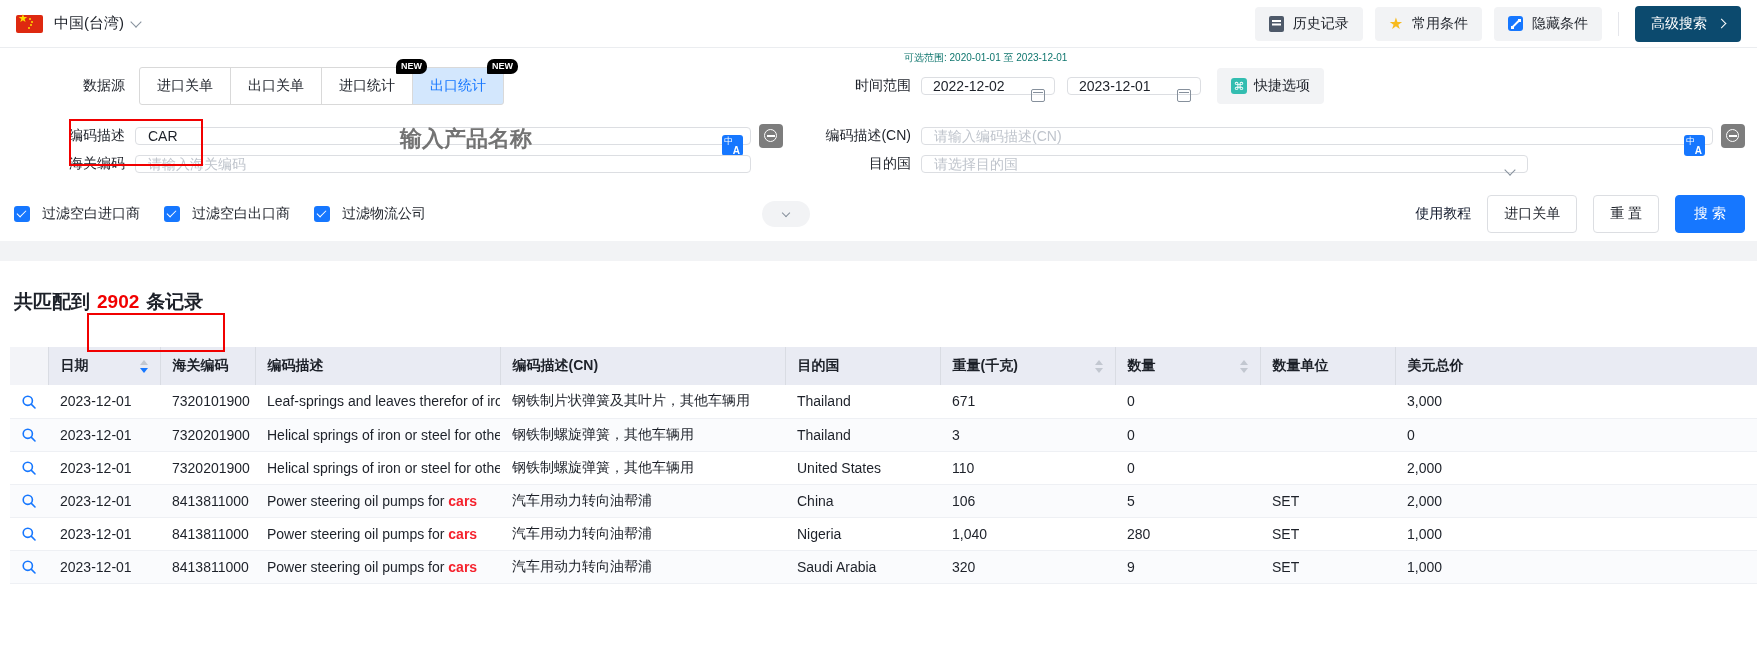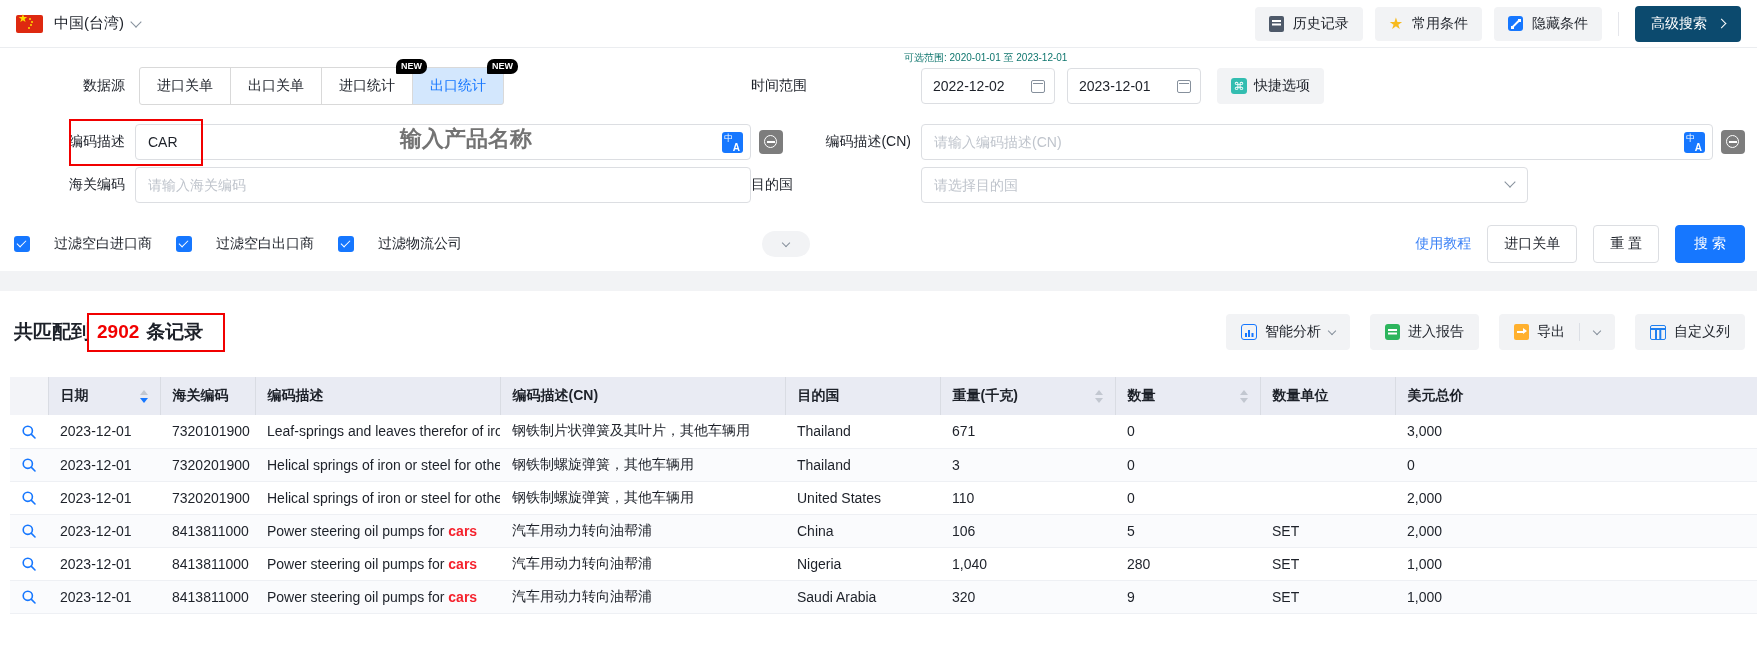--- a/index.html
+++ b/index.html
@@ -37,34 +37,34 @@
 
   
   .filter-panel { position:relative; padding:19px 12px 14px 14px; background:#fff; }
   .range-hint { position:absolute; left:904px; top:3px; color:#0f766e; font-size:10px; }
   .frow { display:flex; align-items:center; position:relative; }
   .r1 { margin-bottom:19px; }
   .r2 { margin-bottom:7px; }
   .r4 { margin-top:28px; height:26px; }
   .lbl { color:#1d2129; font-size:14px; flex:none; }
   .lbl-l { width:121px; text-align:right; padding-right:10px; }
-  .lbl-r { width:170px; padding-right:10px; }
+  .lbl-r { width:170px; text-align:right; padding-right:10px; }
   .lbl-r2 { width:138px; text-align:right; padding-right:10px; }
   .fld-l { width:616px; flex:none; display:flex; }
 
   .tabs { display:flex; }
   .tab { position:relative; height:38px; padding:0 17px; border:1px solid #d9d9d9; margin-left:-1px;
          display:flex; align-items:center; background:#fff; font-size:14px; color:#1d2129; }
   .tab:first-child { border-radius:3px 0 0 3px; margin-left:4px; }
   .tab:last-child { border-radius:0 3px 3px 0; }
   .tab.active { background:#d3e7fd; color:#1677ff; }
   .new-badge { position:absolute; top:-9px; right:-15px; background:#000000; color:#fff; font-size:9px; font-weight:700;
                line-height:1; padding:3px 5px; border-radius:7px 7px 7px 1px; z-index:2; }
 
-  .field { position:relative; height:36px; border:1px solid #dcdee2; border-radius:4px; background:#fff; display:flex; align-items:center; }
+  .field { position:relative; height:18px; border:1px solid #dcdee2; border-radius:4px; background:#fff; display:flex; align-items:center; }
   .field .bare { border:none; outline:none; background:transparent; width:100%; height:100%;
                  padding:0 34px 0 12px; font:inherit; font-size:14px; color:#1d2129; }
   .field .bare::placeholder { color:#bfc4cc; }
   .field.plain .bare { padding-right:12px; }
   .wrap616 { width:616px; flex:none; }
   .wrap607 { width:607px; flex:none; }
   .flexfill { flex:1; }
   .date { width:134px; flex:none; margin-right:12px; }
   .date .bare { padding:0 30px 0 11px; }
   .ic-cal { width:14px; height:13px; border:1.5px solid #86909c; border-radius:2px; position:absolute; right:9px; top:11px; }
@@ -75,28 +75,28 @@
   .ic-exclude { width:24px; height:24px; background:#7d7d7d; border-radius:4px; position:relative; flex:none; }
   .ic-exclude::before { content:""; position:absolute; left:5px; top:5px; width:11px; height:11px; border:1.5px solid #fff; border-radius:50%; }
   .ic-exclude::after { content:""; position:absolute; left:8px; top:11.2px; width:8px; height:1.6px; background:#fff; }
   .ml8 { margin-left:8px; }
   .field.select .chev { position:absolute; right:13px; top:13px; }
   .quick-btn { height:36px; margin-left:4px; padding:0 14px; background:#f2f3f5; border:none; border-radius:4px;
                display:flex; align-items:center; gap:7px; font:inherit; font-size:14px; color:#1d2129; }
   .ic-quick { width:16px; height:16px; background:#33bdb0; border-radius:3px; color:#fff; text-align:center; line-height:16px; font-size:11px; }
   .ic-quick::before { content:"⌘"; }
 
-  .cb { display:flex; align-items:center; gap:24px; margin-right:24px; }
+  .cb { display:flex; align-items:center; gap:12px; margin-right:24px; }
   .cbx { width:16px; height:16px; background:#1677ff; border-radius:3px; position:relative; flex:none; }
   .cbx::after { content:""; position:absolute; left:5.2px; top:2.2px; width:4px; height:8px;
                 border-right:1.8px solid #fff; border-bottom:1.8px solid #fff; transform:rotate(45deg); }
   .collapse-btn { position:absolute; left:748px; top:0; width:48px; height:26px; background:#f2f3f5; border:none;
                   border-radius:13px; display:flex; align-items:center; justify-content:center; }
   .actions { margin-left:auto; display:flex; align-items:center; gap:16px; }
-  .link { color:#3b82f6; font-size:14px; cursor:pointer; }
+  .link { color:#0f172a; font-size:14px; cursor:pointer; }
   .btn { height:38px; padding:0 16px; border:1px solid #dcdee2; border-radius:4px; background:#fff; font:inherit; font-size:14px; color:#1d2129; }
   .btn.primary { background:#1677ff; border-color:#1677ff; color:#fff; padding:0 18px; }
 
   .section-gap { height:20px; background:#f2f3f5; }
 
   
   .results { background:#fff; }
   .results-head { display:flex; align-items:center; padding:22px 12px 0 14px; }
   .summary { font-size:19px; font-weight:700; display:flex; align-items:center; gap:7px; line-height:38px; }
   .summary .count { color:#f10000; }
@@ -260,41 +260,20 @@
 
 <div class="section-gap"></div>
 
 <section class="results">
   <div class="results-head">
     <div class="summary">
       <span>共匹配到</span>
       <span class="count">2902</span>
       <span>条记录</span>
     </div>
-    <div class="toolbar">
-      <button class="tool-btn">
-        <i class="ic-analysis"></i>
-        <span>智能分析</span>
-        <i class="chev xs"></i>
-      </button>
-      <button class="tool-btn">
-        <i class="ic-report"></i>
-        <span>进入报告</span>
-      </button>
-      <button class="tool-btn">
-        <i class="ic-export"></i>
-        <span>导出</span>
-        <span class="tool-divider"></span>
-        <i class="chev xs"></i>
-      </button>
-      <button class="tool-btn">
-        <i class="ic-columns"></i>
-        <span>自定义列</span>
-      </button>
-    </div>
   </div>
 
   <table class="grid">
     <colgroup>
       <col style="width:38px">
         <col style="width:112px">
         <col style="width:95px">
         <col style="width:245px">
       <col style="width:285px">
         <col style="width:155px">

